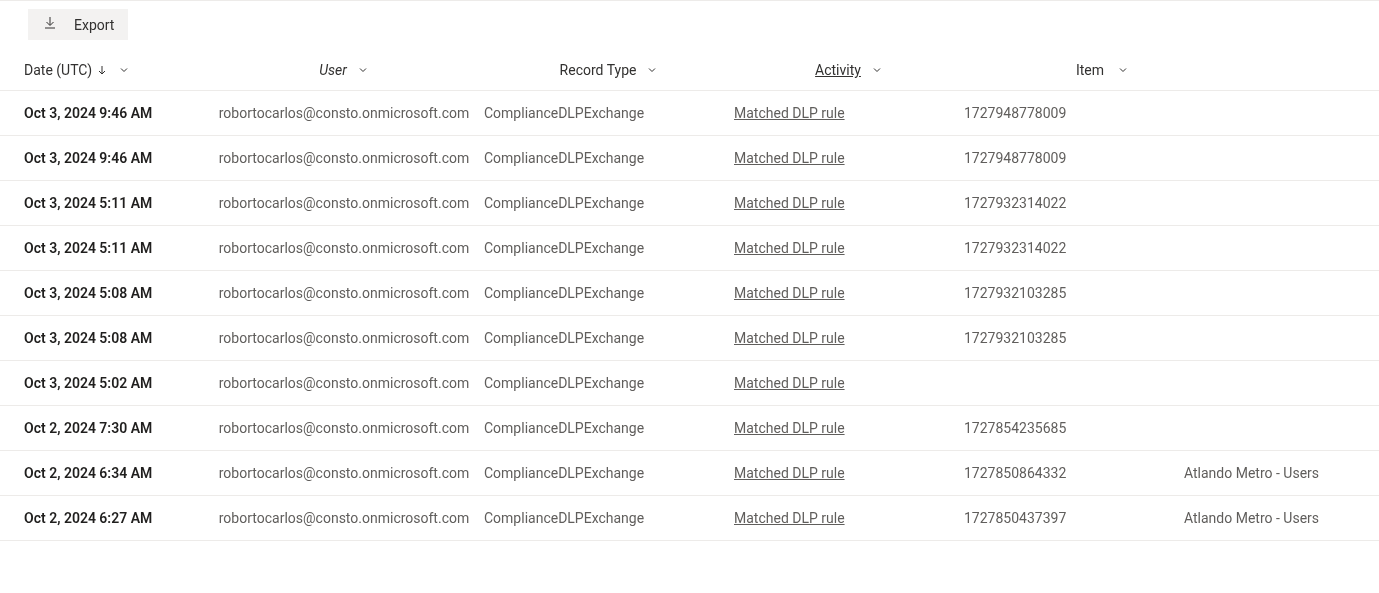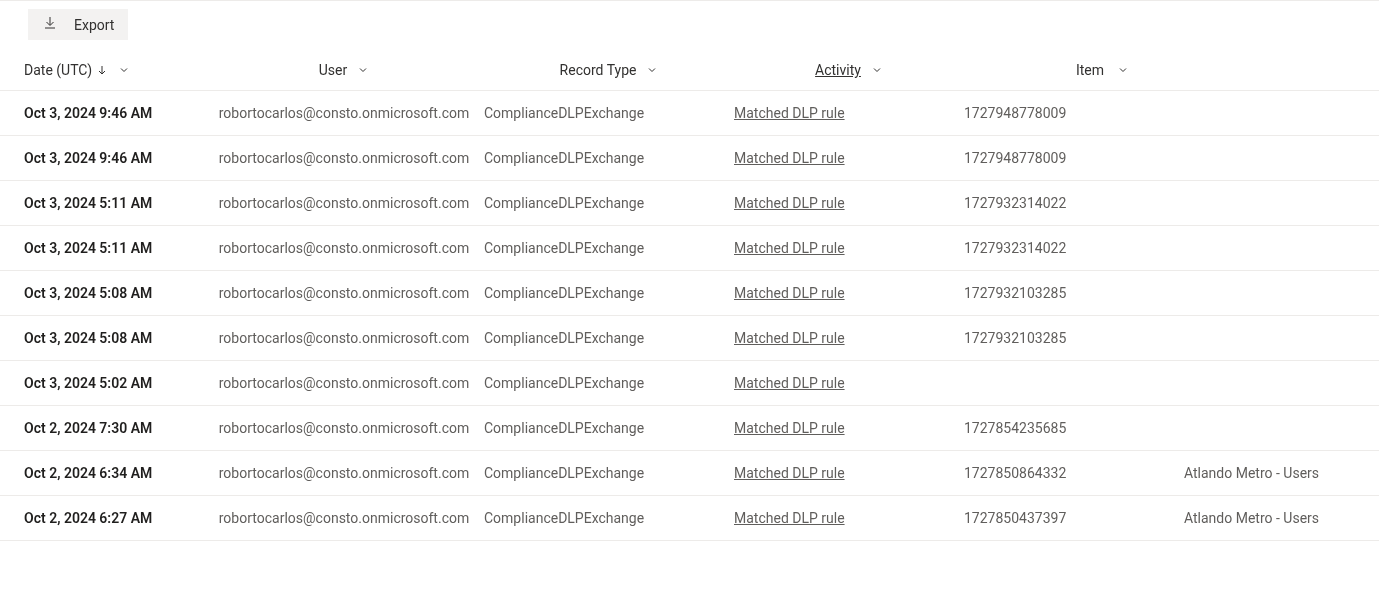--- a/index.html
+++ b/index.html
@@ -50,21 +50,21 @@
       display: flex;
       align-items: center;
       gap: 4px;
     }
     .col-header {
       cursor: pointer;
       user-select: none;
     }
     .col-date { width: 180px; }
     .col-user { width: 280px; justify-content: center;}
-    .col-user.header-center { justify-content: center; }
+    .col-user.header-center { justify-content: center; font-style: italic; }
     .col-record { width: 250px; }
     .col-record.header-center { justify-content: center; }
     .col-activity { width: 230px; text-decoration: underline; }
     .col-activity.header-center { justify-content: center; }
     .col-item { width: 220px; gap: 7px; }
     .col-item.header-right { justify-content: flex-end; padding-right: 55px;}
     .col-extra { flex: 1; text-align: right; padding-right: 4px; }
     
     .sort-arrow {
       display: inline-flex;

